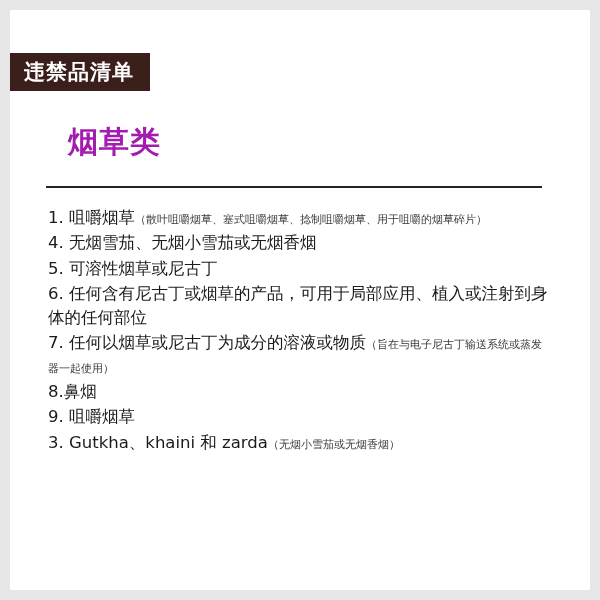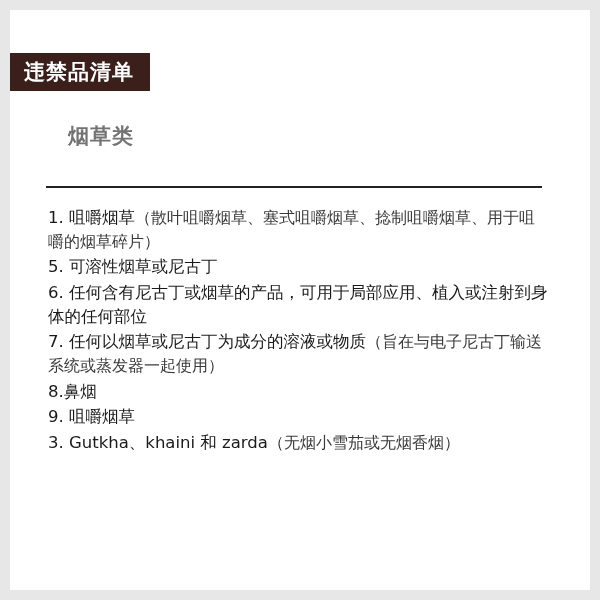--- a/index.html
+++ b/index.html
@@ -59,23 +59,23 @@
     font-weight: bold;
     letter-spacing: 1px;
     line-height: 1;
     white-space: nowrap;
   }
   
   .section-title {
     position: absolute;
     left: 68px;
     top: 122px;
-    font-size: 21px;
+    font-size: 30px;
     font-weight: bold;
-    color: #737373;
+    color: #a21caf;
     letter-spacing: 1px;
   }
   
   .divider {
     position: absolute;
     left: 46px;
     top: 186px;
     width: 496px;
     height: 2px;
     background: #222222;
@@ -89,21 +89,21 @@
   }
   .item {
     color: #1a1a1a;
     font-size: 16.5px;
     line-height: 1.42;
     margin: 0 0 2px 0;
     text-align: left;
     word-break: break-word;
   }
   .item .note {
-    font-size: 16px;
+    font-size: 11px;
     color: #3a3a3a;
     letter-spacing: 0;
   }
   .item .num {
     font-size: 16.5px;
   }
 </style>
 </head>
 <body>
 
@@ -118,20 +118,23 @@
 
   <div class="section-title">烟草类</div>
 
   <div class="divider"></div>
 
   <div class="list">
     <p class="item">
       <span class="num">1. </span><span>咀嚼烟草</span><span class="note">（散叶咀嚼烟草、塞式咀嚼烟草、捻制咀嚼烟草、用于咀嚼的烟草碎片）</span><span></span>
     </p>
     <p class="item">
+      <span class="num">4. </span><span>无烟雪茄、无烟小雪茄或无烟香烟</span><span class="note"></span><span></span>
+    </p>
+    <p class="item">
       <span class="num">5. </span><span>可溶性烟草或尼古丁</span><span class="note"></span><span></span>
     </p>
     <p class="item">
       <span class="num">6. </span><span>任何含有尼古丁或烟草的产品，可用于局部应用、植入或注射到身体的任何部位</span><span class="note"></span><span></span>
     </p>
     <p class="item">
       <span class="num">7. </span><span>任何以烟草或尼古丁为成分的溶液或物质</span><span class="note">（旨在与电子尼古丁输送系统或蒸发器一起使用）</span><span></span>
     </p>
     <p class="item">
       <span class="num">8.</span><span>鼻烟</span><span class="note"></span><span></span>

